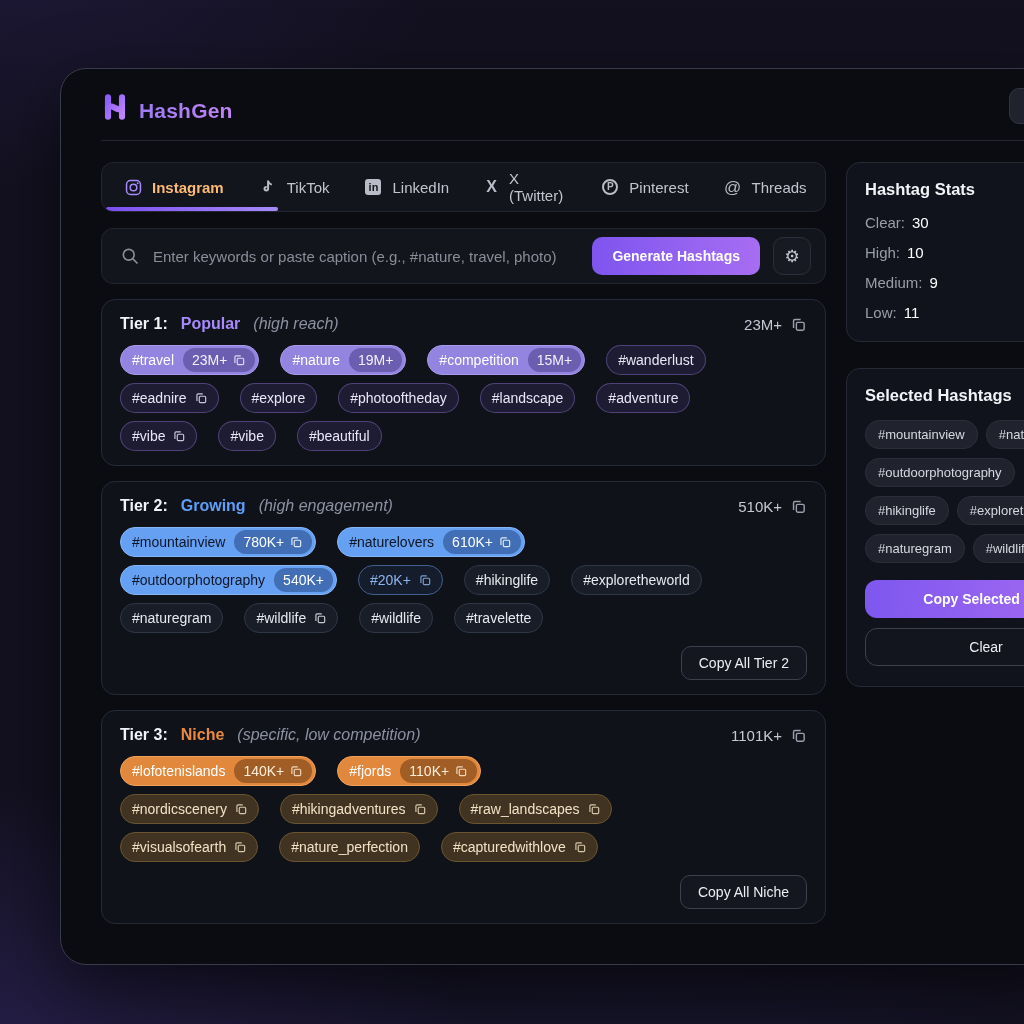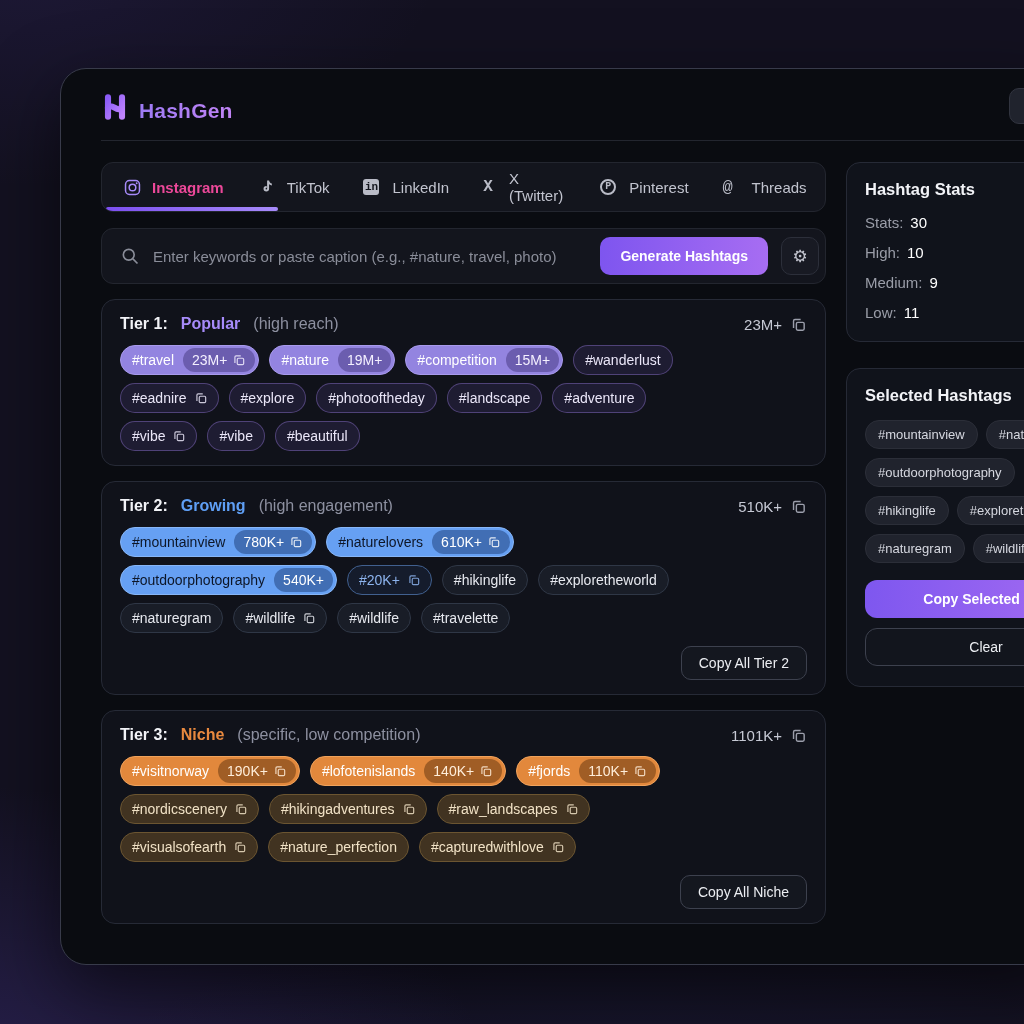--- a/index.html
+++ b/index.html
@@ -48,40 +48,40 @@
   .left-col { width:725px; flex-shrink:0; }
   .right-col { width:280px; flex-shrink:0; }
 
   
   .tabbar {
     position:relative; height:50px; background:#13151d; border:1px solid #23262f;
     border-radius:12px; display:flex; align-items:center; padding:0 4px; overflow:hidden;
   }
   .tab { display:flex; align-items:center; gap:9px; padding:0 17px; height:100%;
     color:#c2c4cf; font-size:15px; cursor:pointer; }
-  .tab.active { color:#ec4899; font-weight:600; }
-  .tab-icon { width:20px; height:20px; display:flex; align-items:center; color:#b9bbc6;font-family:Liberation Mono, monospace; }
+  .tab.active { color:#fdba74; font-weight:600; }
+  .tab-icon { width:20px; height:20px; display:flex; align-items:center; justify-content:center; color:#b9bbc6; }
   .tab.active .tab-icon { color:#a78bfa; }
   .tab-icon svg { width:19px; height:19px; fill:none; stroke:currentColor; stroke-width:1.9; }
   .tab-icon svg .fill { fill:currentColor; stroke:none; }
   .li { width:16px; height:16px; background:#b9bbc6; color:#14161e; font-weight:700; font-size:11px;
         border-radius:3px; display:flex; align-items:center; justify-content:center; line-height:1; }
   .xl { font-weight:700; font-size:16px; line-height:1; }
   .pin { width:16px; height:16px; border:2px solid currentColor; border-radius:50%; font-weight:700;
          font-size:10px; display:flex; align-items:center; justify-content:center; line-height:1; }
   .th { font-size:17px; font-weight:500; line-height:1; }
   .tab-underline {
     position:absolute; left:4px; bottom:0; width:172px; height:4px; border-radius:4px;
     background:linear-gradient(92deg,#7c4ff0,#a78bfa);
   }
 
   
   .searchbar {
     margin-top:16px; height:56px; background:#13151d; border:1px solid #23262f; border-radius:12px;
-    display:flex; align-items:center; gap:13px; padding:0 6px 0 18px;
+    display:flex; align-items:center; gap:13px; padding:0 14px 0 18px;
   }
   .search-icon svg { width:20px; height:20px; fill:none; stroke:#8a8d99; stroke-width:2; display:block; }
   .search-input {
     flex:1; background:transparent; border:none; outline:none; color:#e8e9ee; font-size:15px;
     font-family:"Liberation Sans","DejaVu Sans",sans-serif;
   }
   .search-input::placeholder { color:#8a8d99; }
   .generate-btn {
     height:38px; padding:0 20px; border:none; border-radius:10px; cursor:pointer;
     background:linear-gradient(92deg,#7e55ef,#a76df2);
@@ -97,26 +97,26 @@
     margin-top:15px; background:#10121a; border:1px solid #262a36; border-radius:14px;
     padding:15px 18px 14px; display:flex; flex-direction:column;
   }
   .tier-head { display:flex; align-items:center; justify-content:space-between; margin-bottom:12px; }
   .tier-title { font-size:16px; display:flex; gap:13px; align-items:baseline; }
   .tier-prefix { color:#f2f3f7; font-weight:600; }
   .tier-name { font-weight:600; }
   .tier-card.t1 .tier-name { color:#a78bfa; }
   .tier-card.t2 .tier-name { color:#5f9ff5; }
   .tier-card.t3 .tier-name { color:#e8893f; }
-  .tier-suffix { color:#8d90a0; font-weight:400; }
+  .tier-suffix { color:#8d90a0; font-weight:400;font-style:italic; }
   .tier-total { display:flex; align-items:center; gap:8px; color:#c6c9d4; font-size:15px; }
   .hicon svg { width:17px; height:17px; fill:none; stroke:#9b9eab; stroke-width:2; display:block; }
 
   .tag-rows { display:flex; flex-direction:column; gap:8px; }
-  .tag-row { display:flex; gap:10px; align-items:flex-end; }
+  .tag-row { display:flex; gap:21px; align-items:flex-end; }
   .pill { display:inline-flex; align-items:center; height:30px; border-radius:15px; font-size:14px;
           white-space:nowrap; cursor:pointer; }
   .pill-label { padding:0 11px; line-height:1; }
   .pill-count { display:inline-flex; align-items:center; gap:5px; height:24px; border-radius:12px;
                 margin:0 3px 0 -2px; padding:0 9px; line-height:1; }
   .copy-ic { display:inline-flex; align-items:center; }
   .copy-ic svg { width:14px; height:14px; fill:none; stroke:currentColor; stroke-width:2; opacity:0.85; display:block; }
   .pill > .copy-ic { margin:0 10px 0 -4px; }
 
   .tier1-hl { background:#9384e0; border:1px solid #a89aec; color:#fff; }
@@ -425,29 +425,20 @@
               <svg viewBox="0 0 24 24">
                   <rect x="9" y="9" width="11" height="11" rx="2"></rect>
                   <path d="M15 5H7a2 2 0 0 0-2 2v10"></path>
                 </svg>
             </span>
           </div>
         </div>
         <div class="tag-rows">
             <div class="tag-row">
               <div class="pill tier3-hl">
-                <span class="pill-label">#visitnorway</span>
-                <span class="pill-count">190K+<span class="copy-ic">
-                    <svg viewBox="0 0 24 24">
-                      <rect x="9" y="9" width="11" height="11" rx="2"></rect>
-                      <path d="M15 5H7a2 2 0 0 0-2 2v10"></path>
-                    </svg>
-                  </span></span>
-              </div>
-              <div class="pill tier3-hl">
                 <span class="pill-label">#lofotenislands</span>
                 <span class="pill-count">140K+<span class="copy-ic">
                     <svg viewBox="0 0 24 24">
                       <rect x="9" y="9" width="11" height="11" rx="2"></rect>
                       <path d="M15 5H7a2 2 0 0 0-2 2v10"></path>
                     </svg>
                   </span></span>
               </div>
               <div class="pill tier3-hl">
                 <span class="pill-label">#fjords</span>
@@ -517,21 +508,21 @@
         </div>
       </div>
 
     </div>
 
     <div class="right-col">
 
       <div class="panel">
         <div class="panel-title">Hashtag Stats</div>
         <div class="stat-row">
-          <span class="stat-label">Stats:</span>
+          <span class="stat-label">Clear:</span>
           <span class="stat-value">30</span>
         </div>
         <div class="stat-row">
           <span class="stat-label">High:</span>
           <span class="stat-value">10</span>
         </div>
         <div class="stat-row">
           <span class="stat-label">Medium:</span>
           <span class="stat-value">9</span>
         </div>

